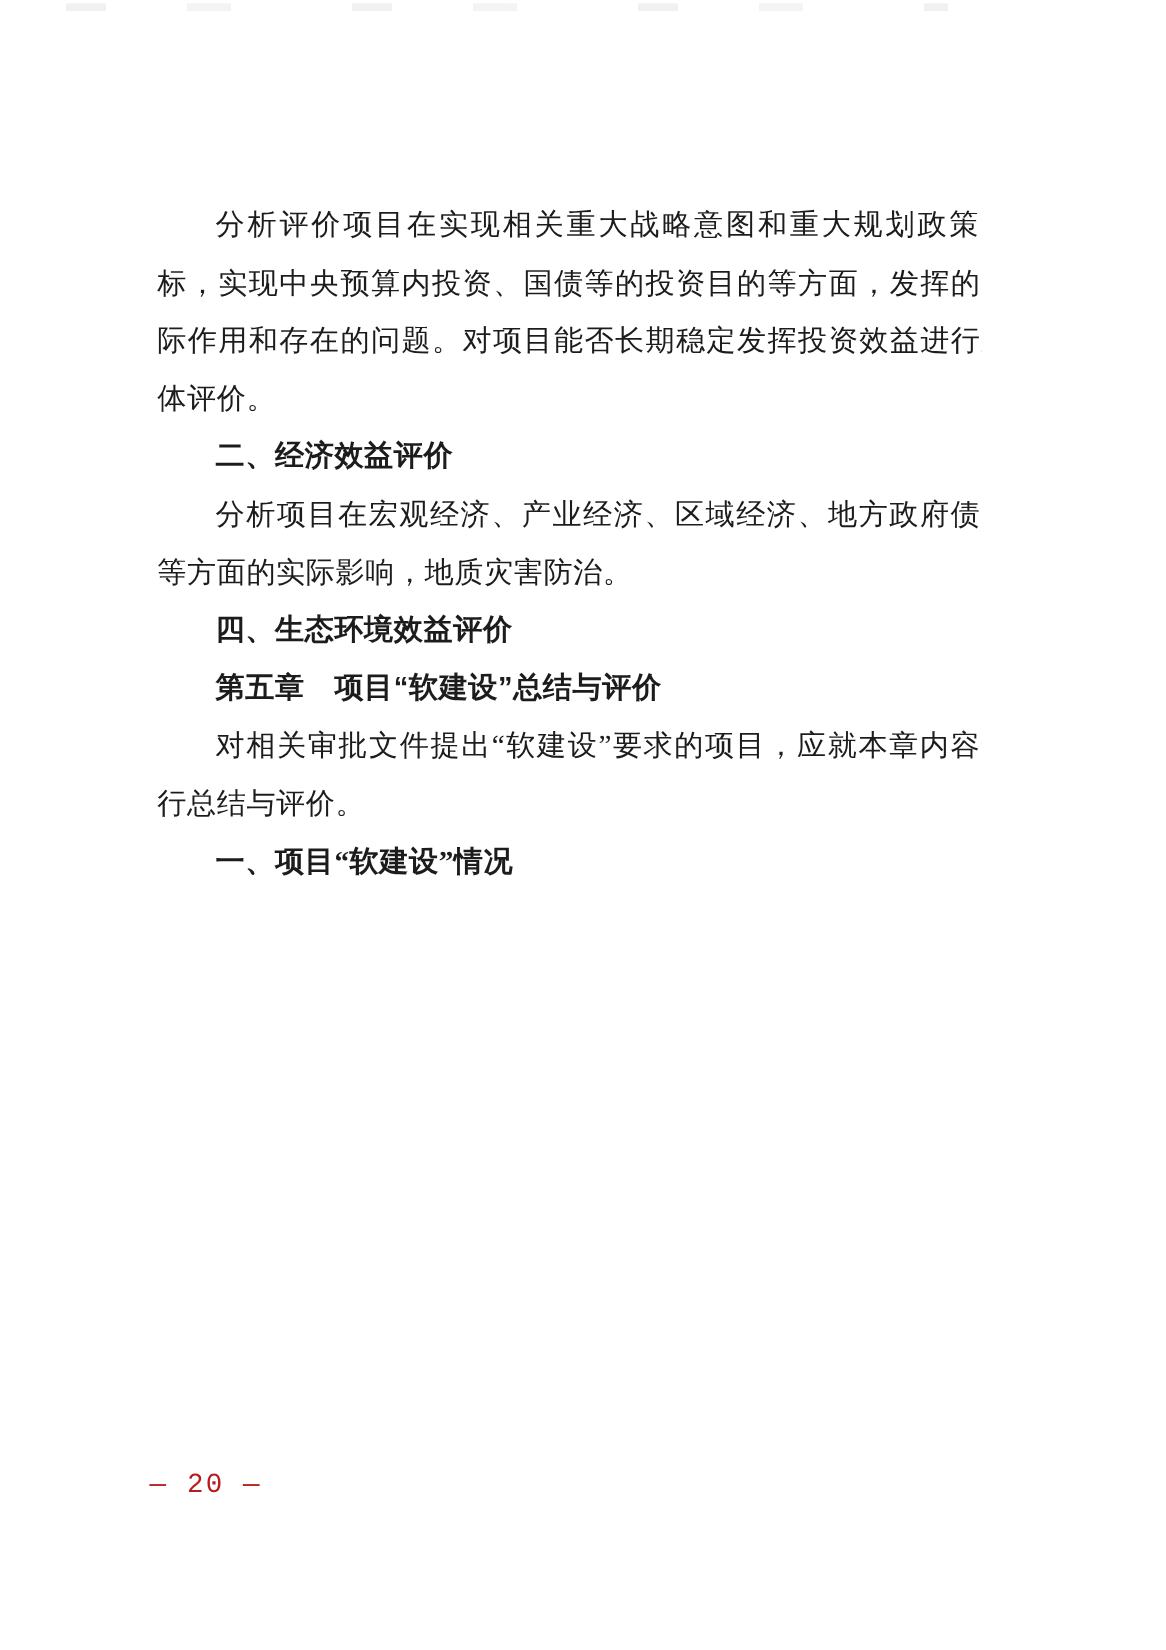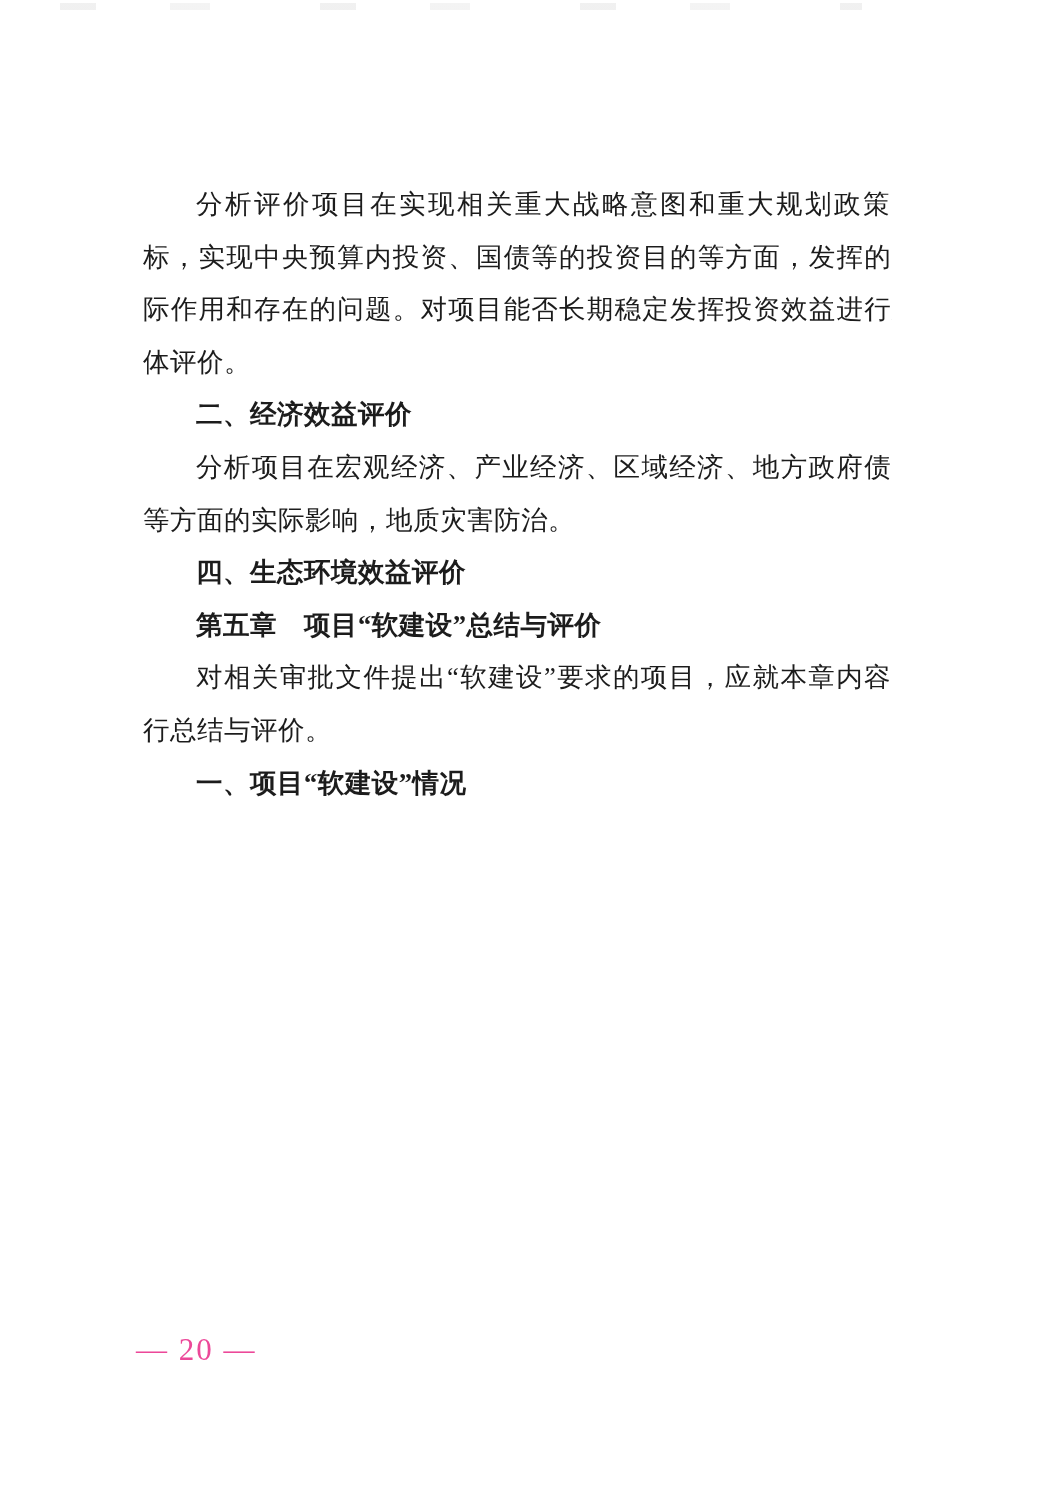--- a/index.html
+++ b/index.html
@@ -46,31 +46,31 @@
     text-justify: inter-ideograph;
   }
   .head {
     text-indent: 2em;
     font-weight: bold;
     font-family: "Liberation Serif", serif;
   }
   .chapter {
     text-indent: 2em;
     font-weight: bold;
-    font-family: Liberation Serif, serif;
+    font-family: Liberation Sans, sans-serif;
     letter-spacing: 1px;
   }
   .footer {
     position: absolute;
     top: 1333px;
     left: 136px;
-    font-size: 31px;
+    font-size: 25px;
     line-height: 34px;
-    font-family: Liberation Serif, serif;
-    color: #ec4899;
+    font-family: Liberation Mono, monospace;
+    color: #b91c1c;
     letter-spacing: 2px;
   }
 </style>
 </head>
 <body>
 
 <div class="page">
 
   <div class="scan-noise"></div>
 

